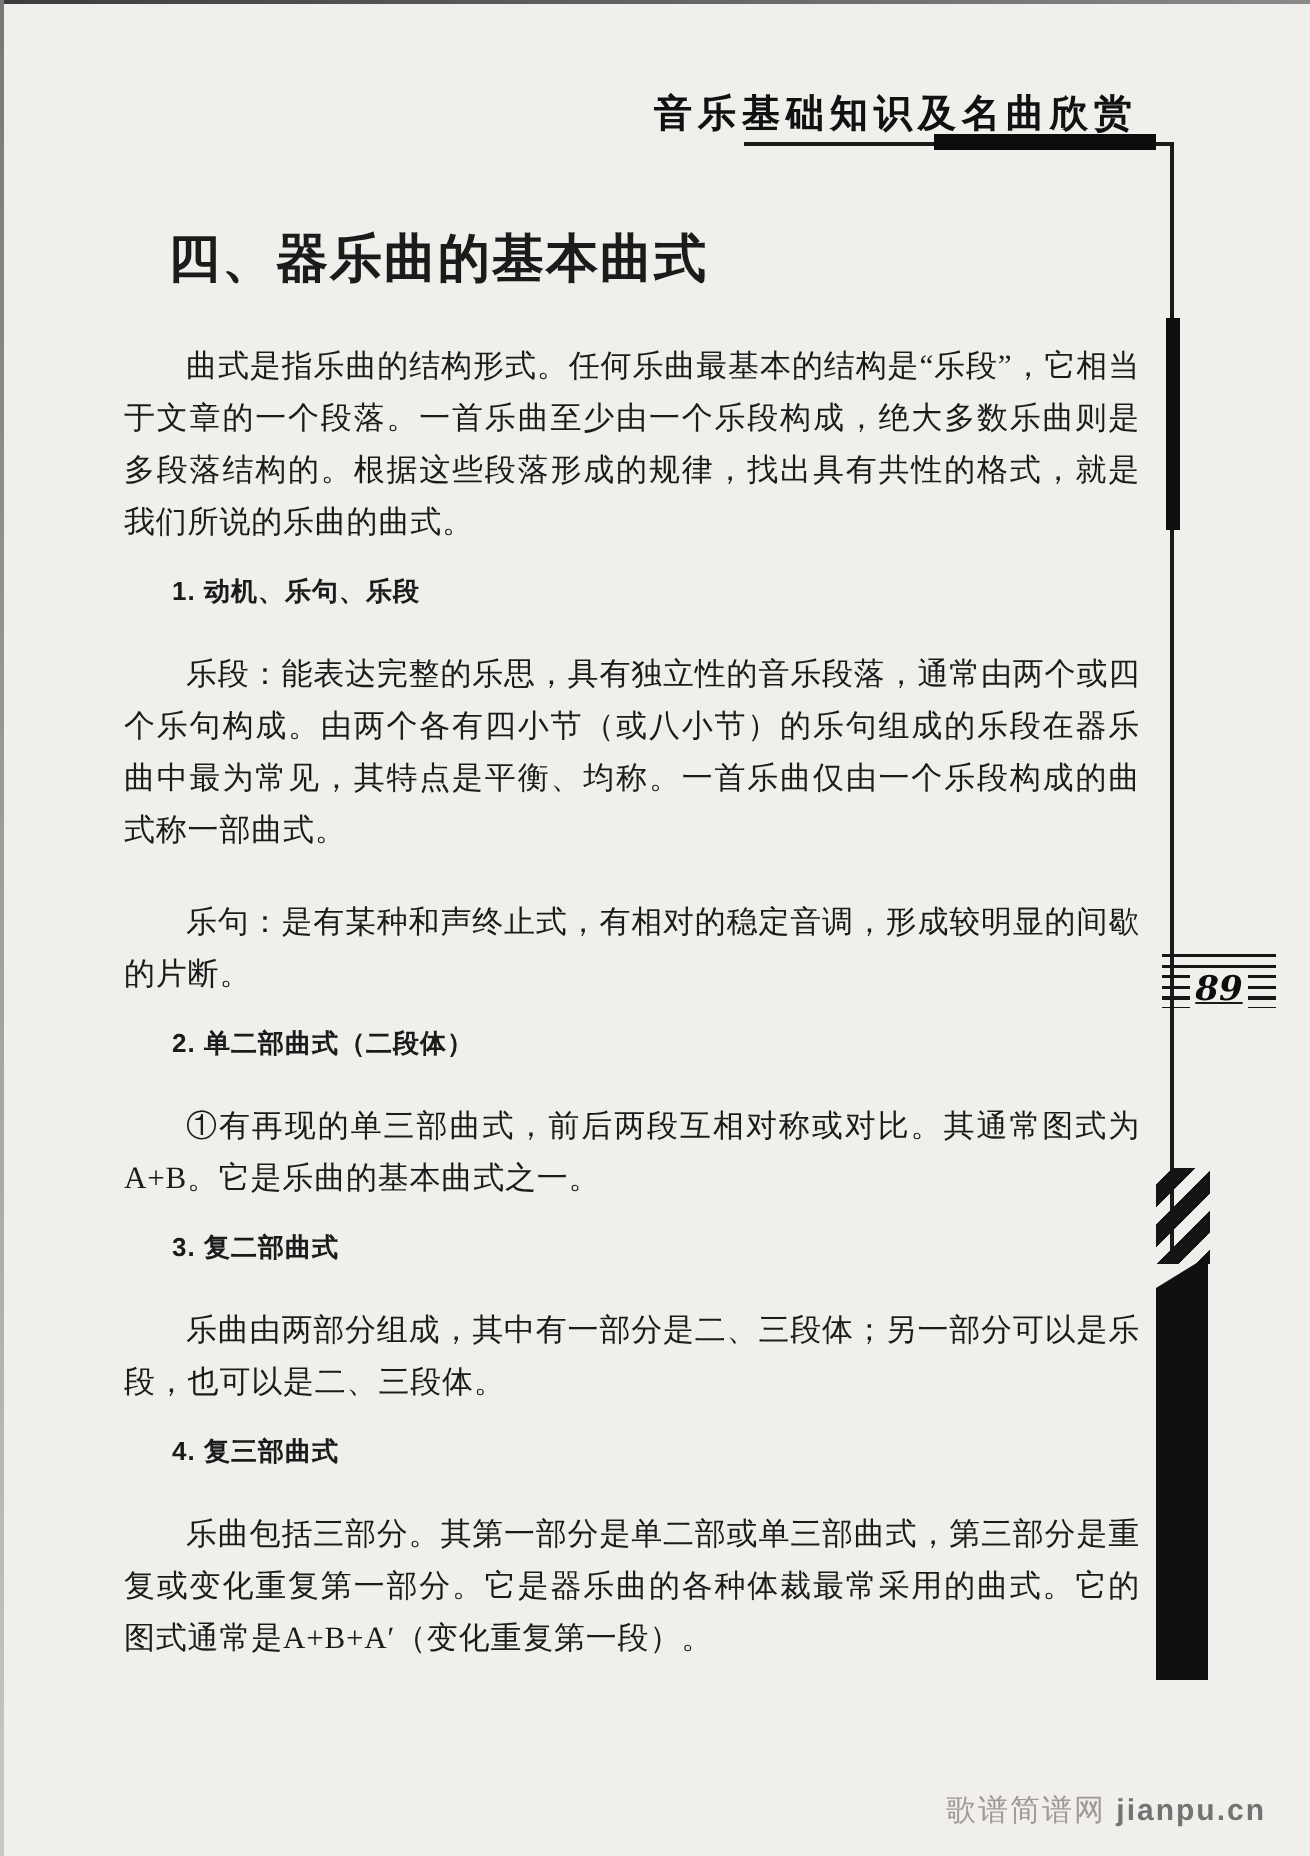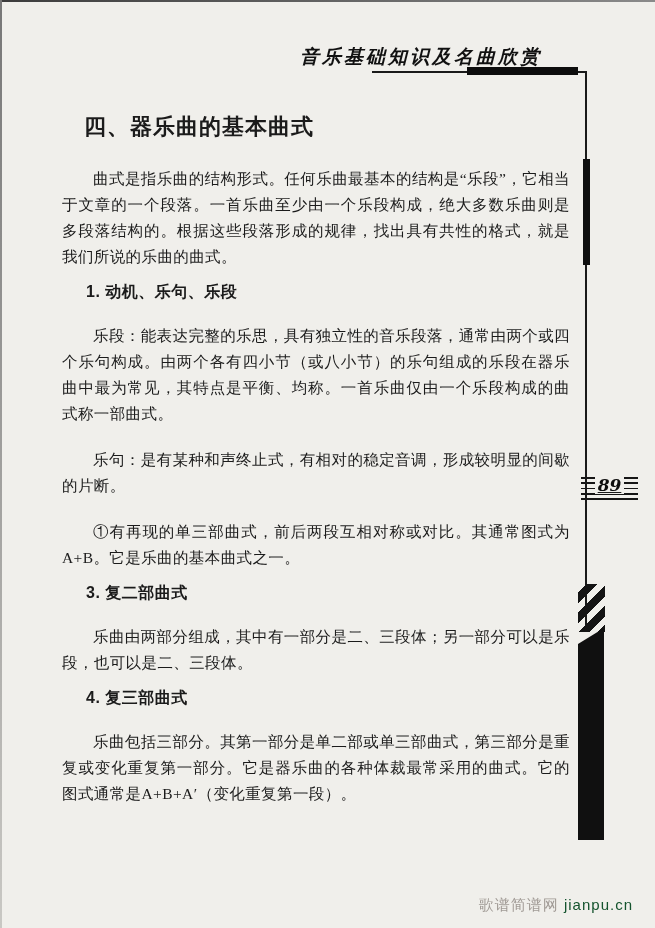--- a/index.html
+++ b/index.html
@@ -16,75 +16,75 @@
     overflow:hidden;
   }
   
   .top-edge{position:absolute;left:0;top:0;width:100%;height:2px;
     background:linear-gradient(to right,#3c3c3c,#8a8a8a);}
   .left-edge{position:absolute;left:0;top:0;width:2px;height:100%;
     background:linear-gradient(to bottom,#777,#c9c8c4);}
   
   .header{
     position:absolute;top:44px;left:300px;width:296px;
-    text-align:left;
+    text-align:center;
     font-family:"DejaVu Serif","Liberation Serif",serif;
-    font-style:italic;font-weight:bold;
+    font-weight:bold;
     font-size:19px;letter-spacing:3px;color:#111;
     white-space:nowrap;
   }
   .header-rule{position:absolute;left:372px;top:71px;width:215px;height:2px;background:#1a1a1a;}
   .header-rule-thick{position:absolute;left:467px;top:67px;width:111px;height:8px;background:#0d0d0d;}
   
   .v-line{position:absolute;left:585px;top:72px;width:2px;height:560px;background:#1a1a1a;}
   .v-thick{position:absolute;left:583px;top:159px;width:7px;height:106px;background:#0f0f0f;}
   .page-marker{
     position:absolute;left:581px;top:477px;width:57px;height:27px;
     background:repeating-linear-gradient(to bottom,#161616 0 1.6px,rgba(0,0,0,0) 1.6px 5.3px);
-    display:flex;align-items:flex-start;justify-content:center;text-decoration:underline;
+    display:flex;align-items:flex-end;justify-content:center;text-decoration:underline;
   }
   .pm-num{
     background:#f0efeb;padding:0 3px;
     font-family:"DejaVu Serif","Liberation Serif",serif;
     font-style:italic;font-weight:bold;font-size:17px;color:#0d0d0d;
     line-height:1;
   }
   .diag-stripes{
     position:absolute;left:578px;top:584px;width:27px;height:48px;
     background:repeating-linear-gradient(135deg,rgba(0,0,0,0) 0 6px,#141414 6px 14px);
   }
   .black-bar{
     position:absolute;left:578px;top:628px;width:26px;height:212px;background:#101010;
     clip-path:polygon(0 16px,100% 0,100% 100%,0 100%);
   }
   
   .content{position:absolute;left:62px;top:112px;width:508px;}
   .chapter-title{
     font-family:Liberation Sans, sans-serif;
-    font-size:22px;font-weight:bold;letter-spacing:1px;
+    font-size:26px;font-weight:bold;letter-spacing:1px;
     margin:0 0 24px 22px;
   }
   .section-heading{
     font-family:"Liberation Sans","DejaVu Sans",sans-serif;
-    font-size:16px;font-weight:bold;letter-spacing:0.5px;
+    font-size:13px;font-weight:bold;letter-spacing:0.5px;
     margin:12px 0 8px 24px;
   }
   .para{
     font-size:15.5px;line-height:26px;letter-spacing:0.4px;
     text-align:justify;margin:0;
   }
   .indent{text-indent:2em;margin-top:20px;}
   
   .watermark{
     position:absolute;right:22px;top:896px;
     font-family:"Liberation Sans","DejaVu Sans",sans-serif;
     font-size:15px;letter-spacing:1px;white-space:nowrap;
   }
   .wm-name{color:#a09a95;}
-  .wm-url{color:#14532d;font-weight:normal;}
+  .wm-url{color:#737373;font-weight:bold;}
 </style>
 </head>
 <body>
 
 <div class="page">
 
   <div class="top-edge"></div>
   <div class="left-edge"></div>
 
   <div class="header">
@@ -105,20 +105,21 @@
 
   <main class="content">
     <h1 class="chapter-title">四、器乐曲的基本曲式</h1>
 
     <p class="para indent">曲式是指乐曲的结构形式。任何乐曲最基本的结构是“乐段”，它相当于文章的一个段落。一首乐曲至少由一个乐段构成，绝大多数乐曲则是多段落结构的。根据这些段落形成的规律，找出具有共性的格式，就是我们所说的乐曲的曲式。</p>
 
     <h2 class="section-heading">1. 动机、乐句、乐段</h2>
     <p class="para indent">乐段：能表达完整的乐思，具有独立性的音乐段落，通常由两个或四个乐句构成。由两个各有四小节（或八小节）的乐句组成的乐段在器乐曲中最为常见，其特点是平衡、均称。一首乐曲仅由一个乐段构成的曲式称一部曲式。</p>
     <p class="para indent">乐句：是有某种和声终止式，有相对的稳定音调，形成较明显的间歇的片断。</p>
 
+    <h2 class="section-heading">2. 单二部曲式（二段体）</h2>
     <p class="para indent">①有再现的单三部曲式，前后两段互相对称或对比。其通常图式为A+B。它是乐曲的基本曲式之一。</p>
 
     <h2 class="section-heading">3. 复二部曲式</h2>
     <p class="para indent">乐曲由两部分组成，其中有一部分是二、三段体；另一部分可以是乐段，也可以是二、三段体。</p>
 
 
     <h2 class="section-heading">4. 复三部曲式</h2>
     <p class="para indent">乐曲包括三部分。其第一部分是单二部或单三部曲式，第三部分是重复或变化重复第一部分。它是器乐曲的各种体裁最常采用的曲式。它的图式通常是A+B+A′（变化重复第一段）。</p>
 
   </main>

